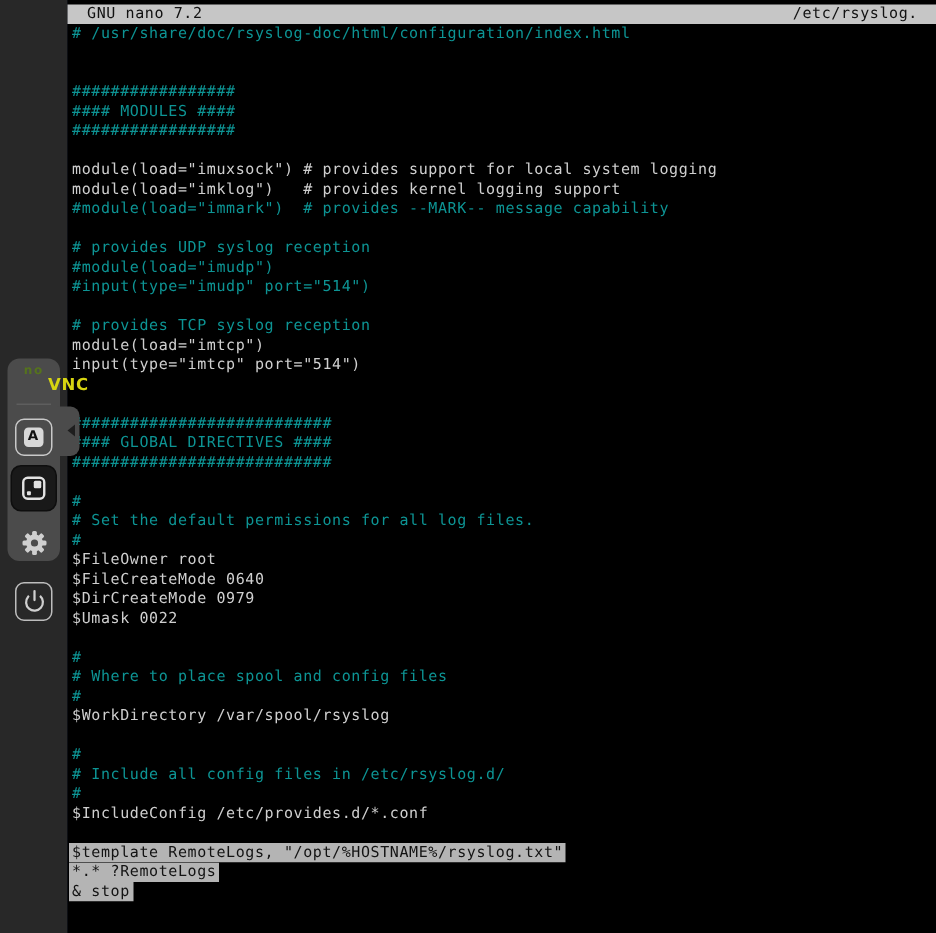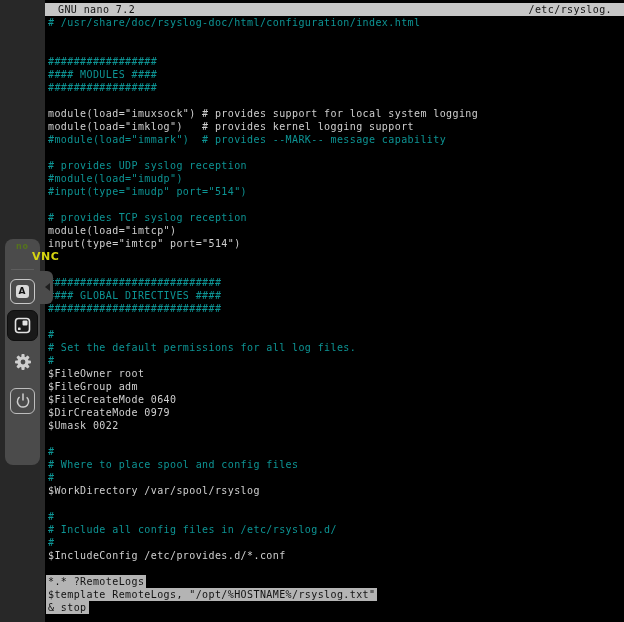--- a/index.html
+++ b/index.html
@@ -26,21 +26,21 @@
   }
   .line.comment{color:var(--comment);}
   .line.code{color:var(--code);}
   .line.blank{color:transparent;}
   .line .selspan{
     display:inline-block;background:var(--sel-bg);color:#121212;
     padding:0 2px;margin-left:-2px;
   }
   
   .vnc-panel{
-    position:absolute;left:5px;top:239px;width:35px;height:226px;
+    position:absolute;left:5px;top:239px;width:35px;height:135px;
     background:var(--panel-bg);border-radius:8px;
     font-family:"DejaVu Sans","Liberation Sans",sans-serif;
   }
   .vnc-handle{
     position:absolute;left:38px;top:271px;width:15px;height:33px;
     background:var(--panel-bg);border-radius:0 6px 6px 0;cursor:pointer;
   }
   .vnc-handle .tri{
     position:absolute;right:3px;top:12px;width:0;height:0;
     border-top:4px solid transparent;border-bottom:4px solid transparent;
@@ -110,37 +110,36 @@
         <div class="line blank"> </div>
         <div class="line blank"> </div>
         <div class="line comment">###########################</div>
         <div class="line comment">#### GLOBAL DIRECTIVES ####</div>
         <div class="line comment">###########################</div>
         <div class="line blank"> </div>
         <div class="line comment">#</div>
         <div class="line comment"># Set the default permissions for all log files.</div>
         <div class="line comment">#</div>
         <div class="line code">$FileOwner root</div>
-        <div class="line code">$FileGroup adm</div>
         <div class="line code">$FileCreateMode 0640</div>
         <div class="line code">$DirCreateMode 0979</div>
         <div class="line code">$Umask 0022</div>
         <div class="line blank"> </div>
         <div class="line comment">#</div>
         <div class="line comment"># Where to place spool and config files</div>
         <div class="line comment">#</div>
         <div class="line code">$WorkDirectory /var/spool/rsyslog</div>
         <div class="line blank"> </div>
         <div class="line comment">#</div>
         <div class="line comment"># Include all config files in /etc/rsyslog.d/</div>
         <div class="line comment">#</div>
         <div class="line code">$IncludeConfig /etc/provides.d/*.conf</div>
         <div class="line blank"> </div>
+        <div class="line selected"><span class="selspan">$template RemoteLogs, "/opt/%HOSTNAME%/rsyslog.txt"</span></div>
         <div class="line selected"><span class="selspan">*.* ?RemoteLogs</span></div>
-        <div class="line selected"><span class="selspan">$template RemoteLogs, "/opt/%HOSTNAME%/rsyslog.txt"</span></div>
         <div class="line selected"><span class="selspan">&amp; stop</span></div>
       </div>
   </div>
 
   <div class="vnc-panel">
     <div class="vnc-logo">
       <span class="lg-top">no</span>
       <span class="lg-bot">VNC</span>
     </div>
     <div class="vnc-divider"></div>

